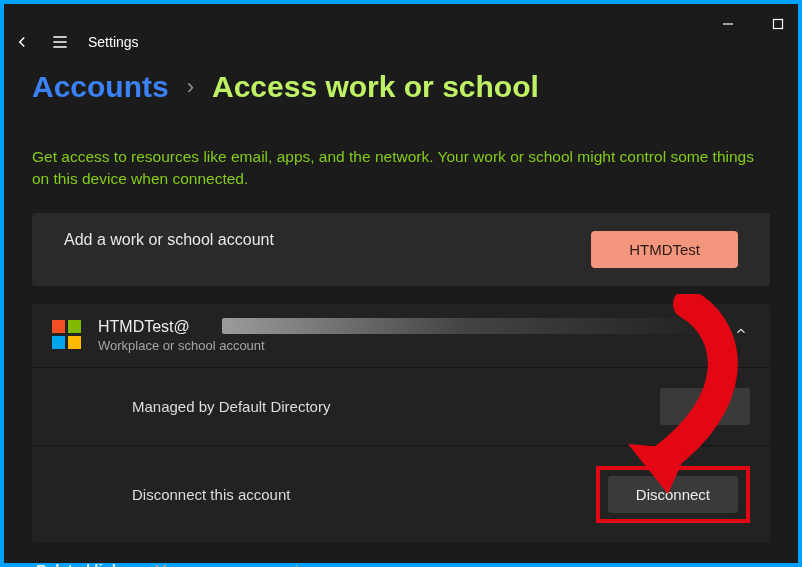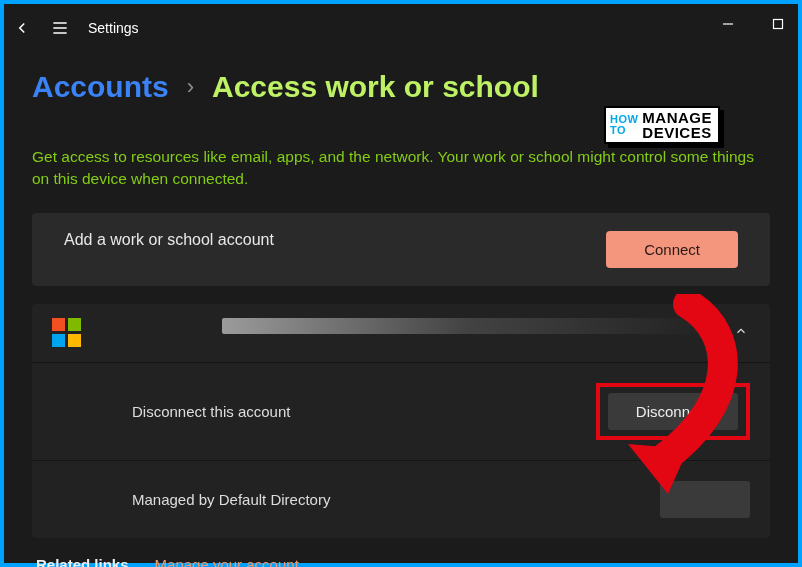--- a/index.html
+++ b/index.html
@@ -7,21 +7,21 @@
   body { background: #000; }
   .frame {
     width: 802px; height: 567px;
     border: 4px solid #00a2ff;
     background: #1b1b1b;
     position: relative;
     color: #e6e6e6;
   }
   .titlebar {
     height: 48px;
-    display: flex; align-items: center;
+    display: flex; align-items: flex-end;
     padding: 0 8px;
     color: #fff;
   }
   .tb-left { display: flex; align-items: center; gap: 18px; }
   .tb-icon { width: 20px; height: 20px; display:flex; align-items:center; justify-content:center; color:#fff; cursor:pointer; }
   .tb-title { font-size: 14px; font-weight: 500; }
   .tb-right { position:absolute; right:6px; top:6px; display:flex; gap:22px; }
   .win-btn { width:28px; height:28px; display:flex; align-items:center; justify-content:center; color:#fff; cursor:pointer; }
 
   .content { padding: 8px 28px 0 28px; }
@@ -155,67 +155,61 @@
     <div class="breadcrumb">
       <span class="bc-parent">Accounts</span>
       <span class="bc-sep">›</span>
       <span class="bc-current">Access work or school</span>
     </div>
 
     <p class="desc">Get access to resources like email, apps, and the network. Your work or school might control some things on this device when connected.</p>
 
     <div class="card">
       <span class="card-label">Add a work or school account</span>
-      <button class="connect-btn">Connect</button>
+      <button class="connect-btn">HTMDTest</button>
     </div>
 
     <div class="acct-block">
       <div class="acct-header">
         <div class="ms-logo">
           <span class="ms-r"></span>
             <span class="ms-g"></span>
             <span class="ms-b"></span>
             <span class="ms-y"></span>
         </div>
+        <div>
+          <div class="acct-title">HTMDTest@</div>
+          <div class="acct-sub">Workplace or school account</div>
+        </div>
         <div class="redact"></div>
         <div class="chev">
           <svg width="14" height="14" viewBox="0 0 24 24" fill="none" stroke="currentColor" stroke-width="2">
               <path d="M6 15l6-6 6 6"></path>
             </svg>
         </div>
       </div>
 
       <div class="sub-row">
+        <span class="sub-label">Managed by Default Directory</span>
+        <button class="gray-btn hidden">&nbsp;</button>
+      </div>
+
+      <div class="sub-row">
         <span class="sub-label">Disconnect this account</span>
         <span class="disconnect-hl">
           <button class="gray-btn">Disconnect</button>
         </span>
       </div>
-
-      <div class="sub-row">
-        <span class="sub-label">Managed by Default Directory</span>
-        <button class="gray-btn hidden">&nbsp;</button>
-      </div>
     </div>
 
     <div class="links-row">
       <span class="links-label">Related links</span>
       <span class="link">Manage your account</span>
     </div>
   </div>
 
-  <div class="watermark">
-    <div class="wm-how">
-      <b>HOW</b>
-      <b>TO</b>
-    </div>
-    <div class="wm-main">
-      <span>MANAGE</span>
-      <span>DEVICES</span>
-    </div>
-  </div>
 
   <svg class="arrow" viewBox="0 0 170 200">
     <path d="M 120 10 C 170 40, 170 110, 95 165" stroke="#e30613" stroke-width="30" fill="none" stroke-linecap="round"></path>
     <polygon points="60,150 120,155 100,200" fill="#e30613"></polygon>
   </svg>
 
 </div>
 
 </body></html>

